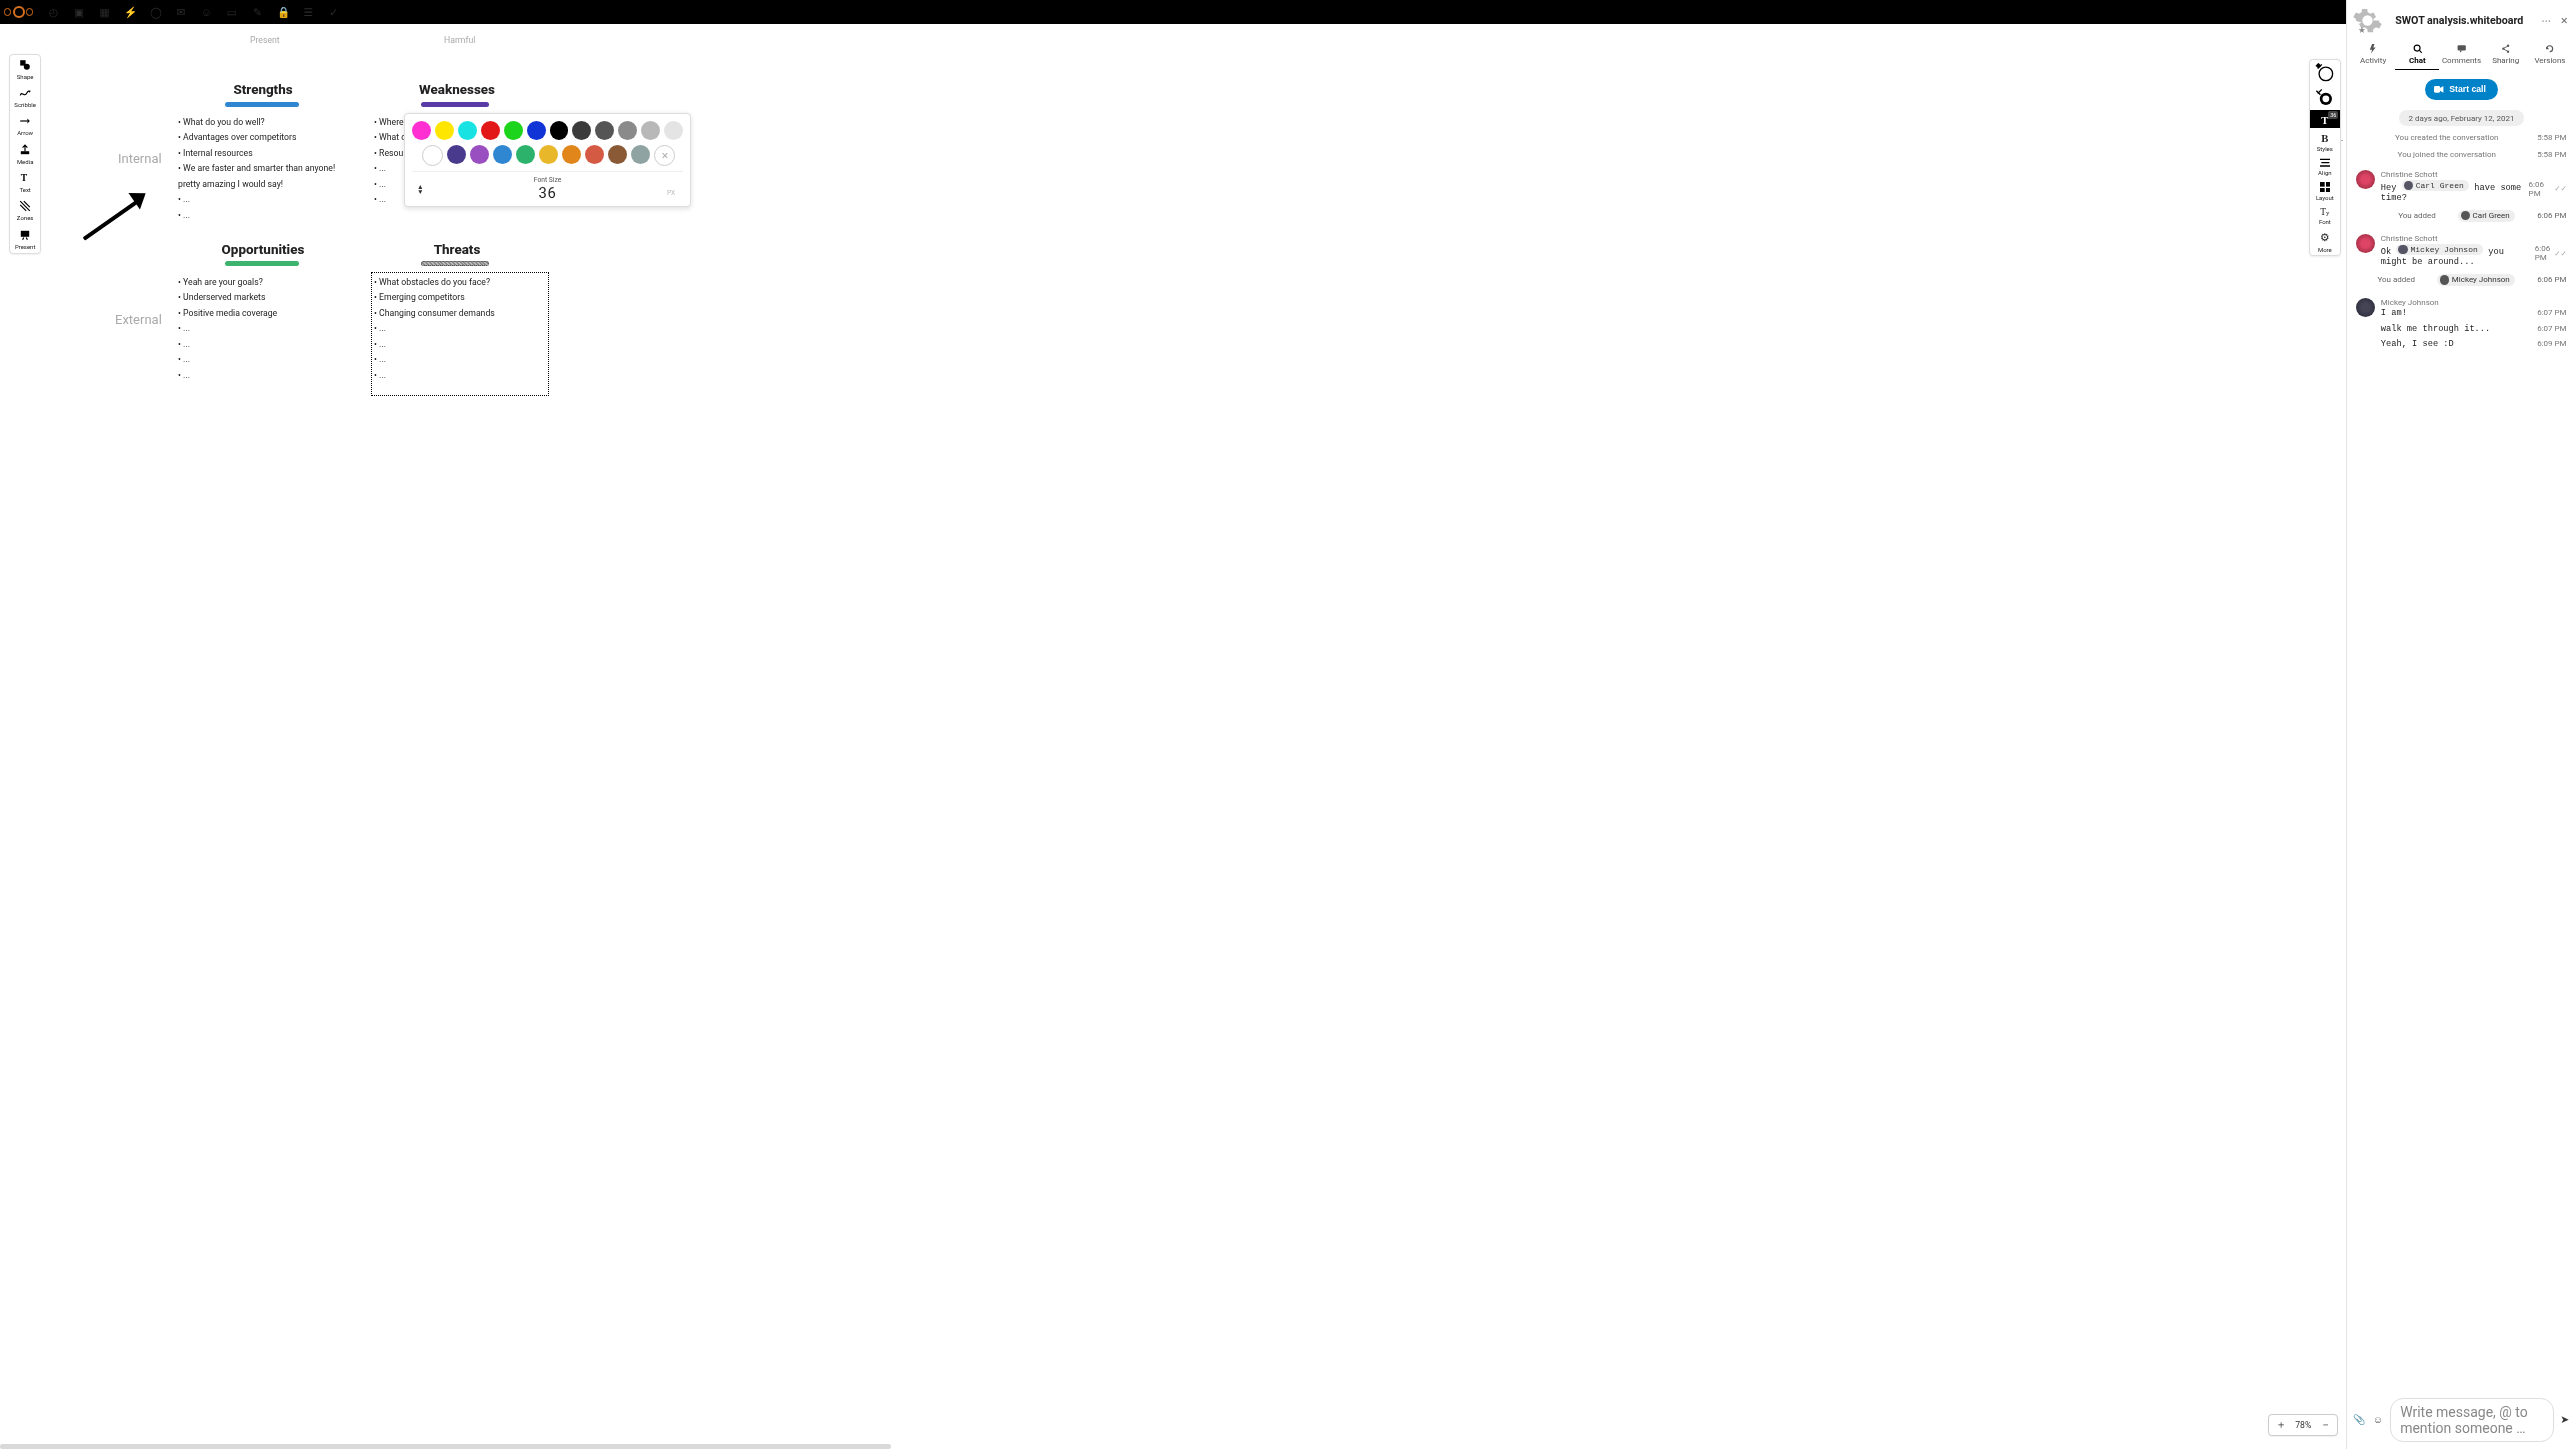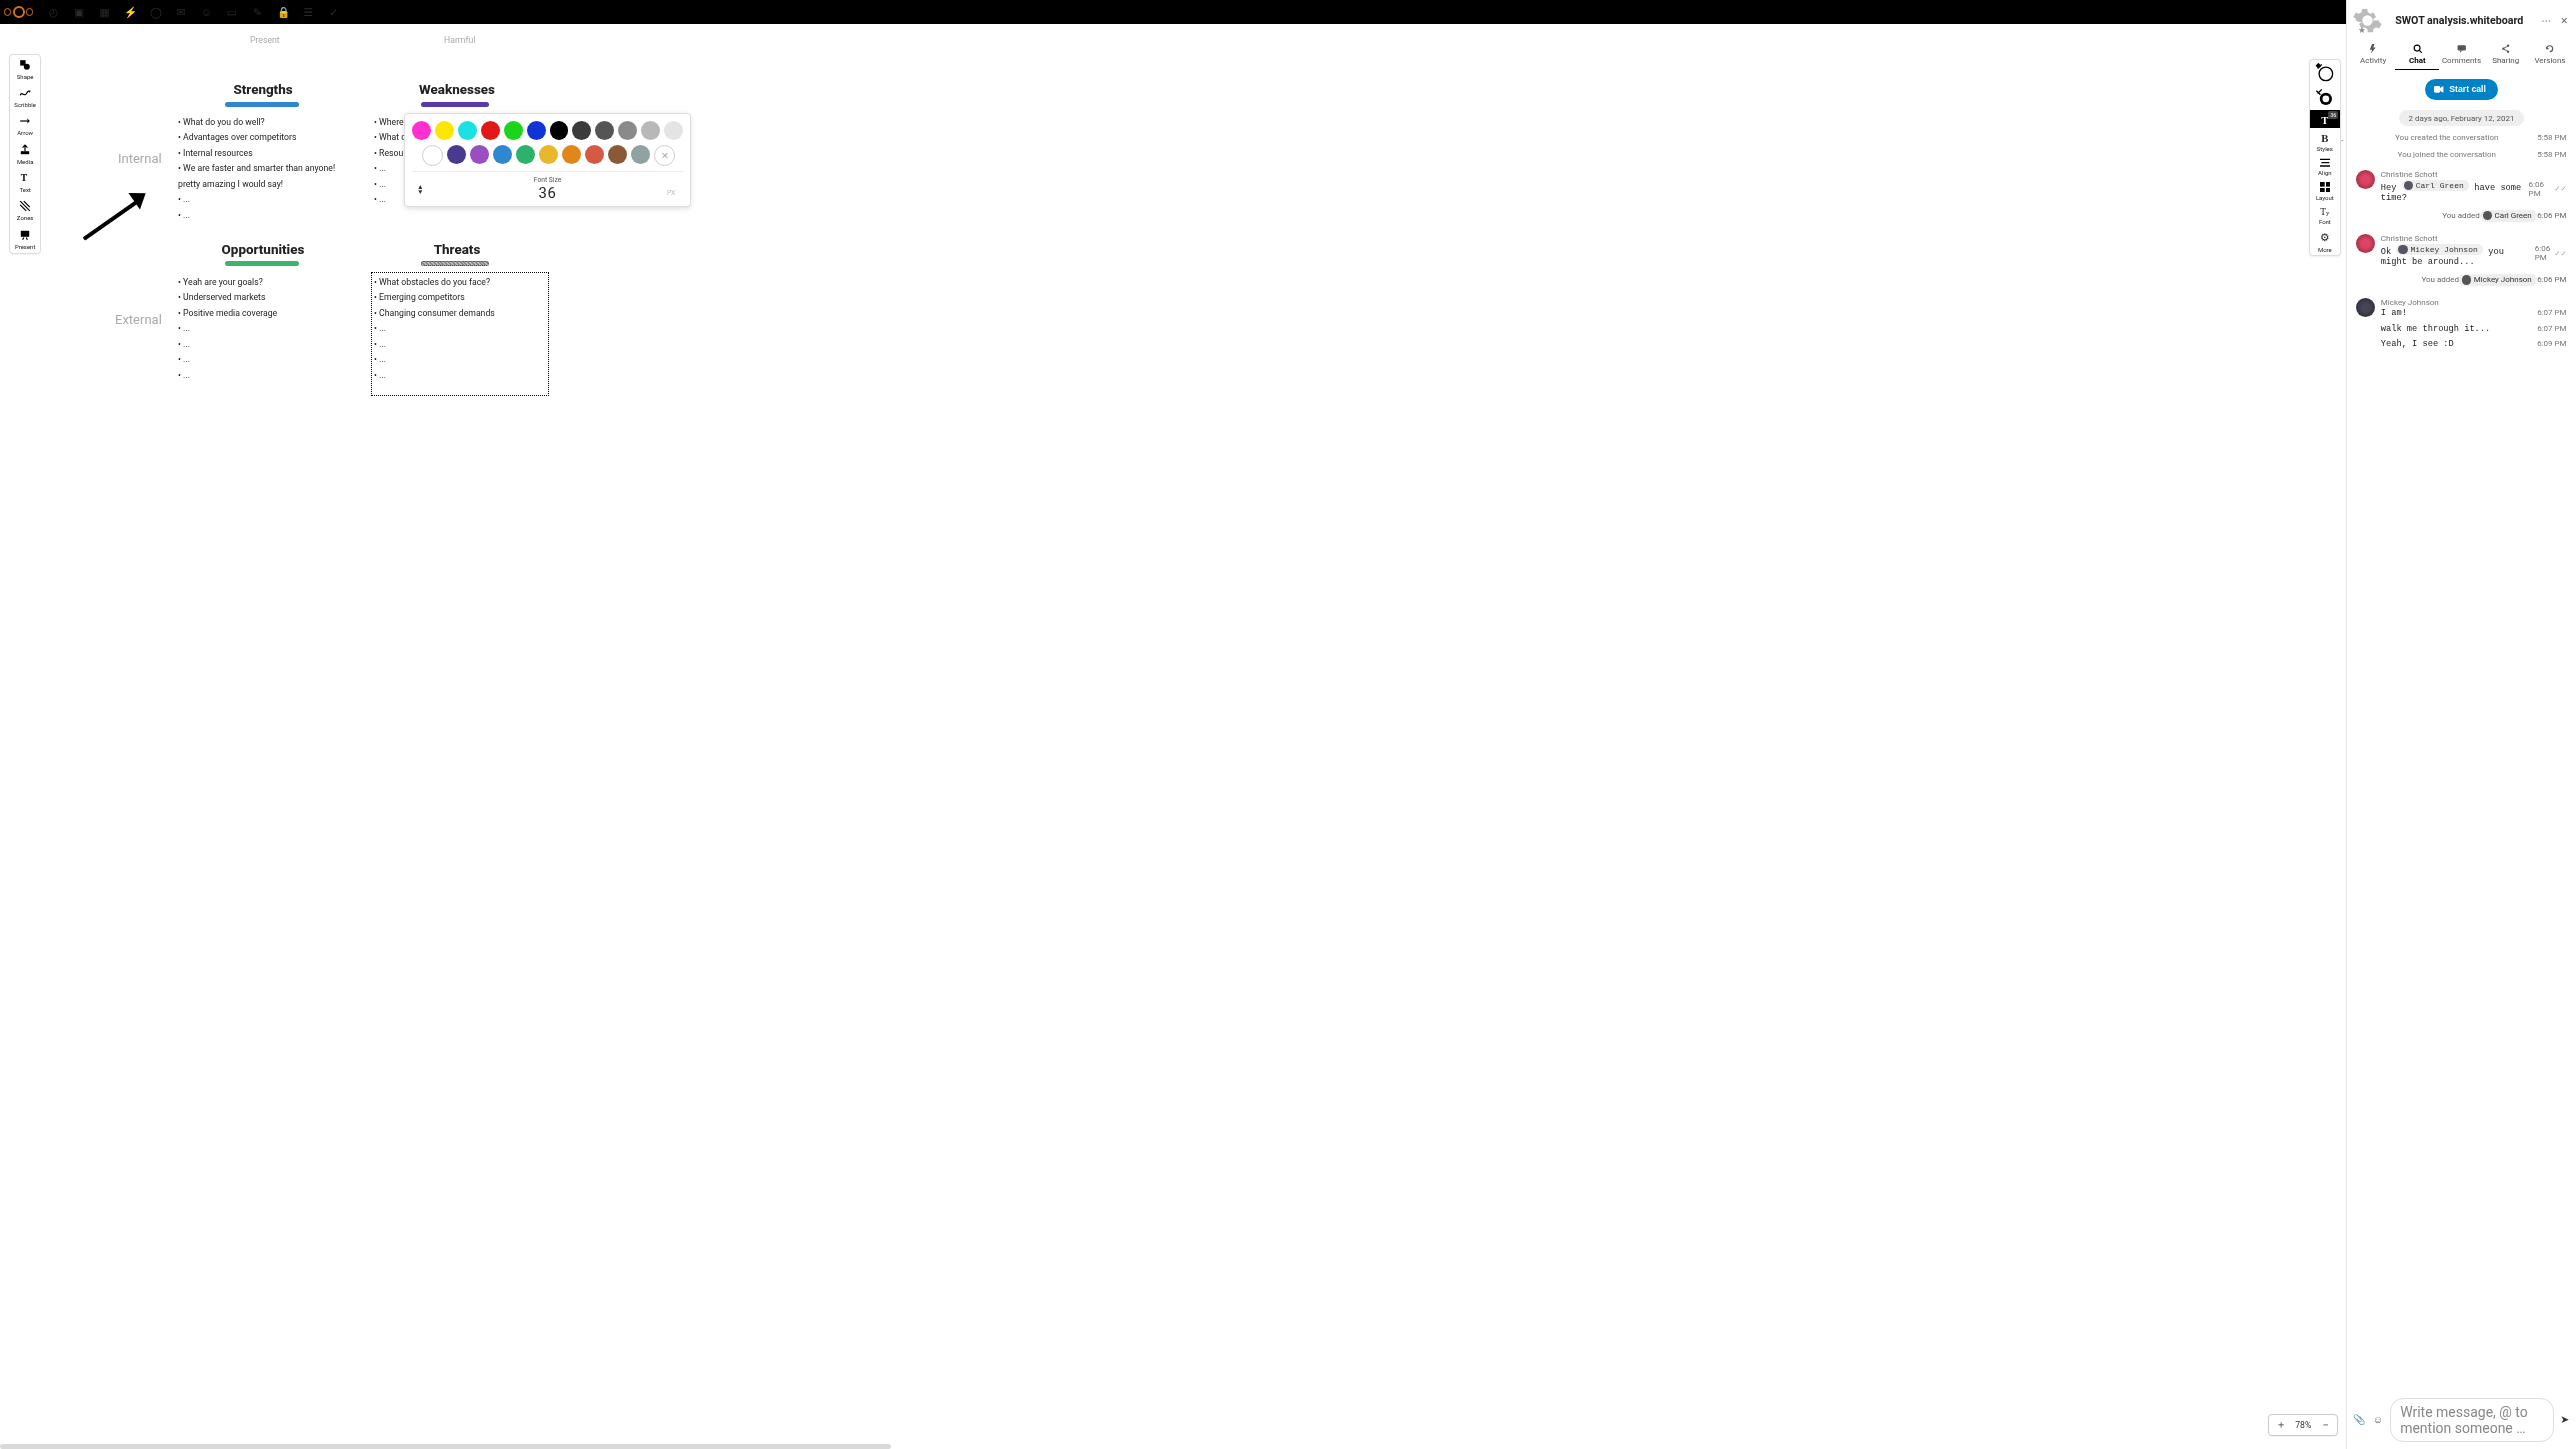--- a/index.html
+++ b/index.html
@@ -353,21 +353,21 @@
     color:#777;
     padding:2.7px 0;
   }
   .sys-line .txt { flex:1 1 auto; text-align:center; }
   .sys-line .time { color:#777; font-size:8px; }
 
   .added-line {
     display:flex;
     justify-content:flex-end;
     align-items:center;
-    gap:0;
+    gap:22px;
     font-size:8px;
     color:#666;
     padding:4px 0;
   }
   .added-line .pill {
     background:#eee;
     border-radius:8px;
     padding:1.3px 5.4px 1.3px 2.7px;
     display:inline-flex;
     align-items:center;

